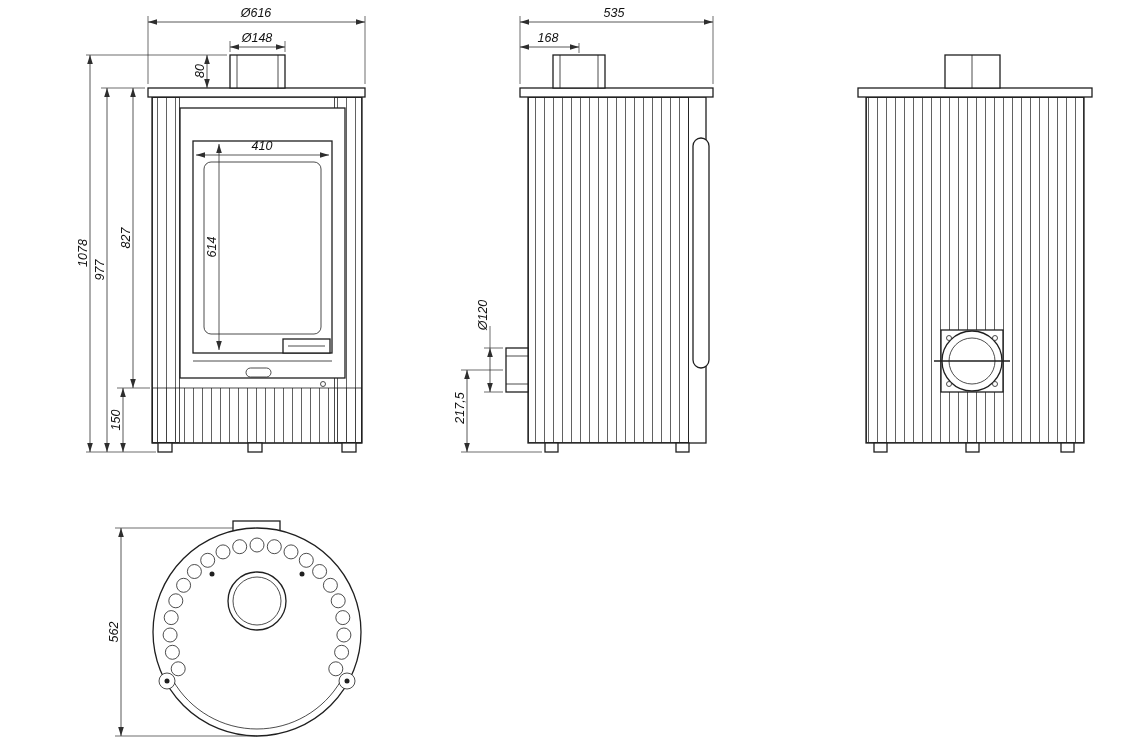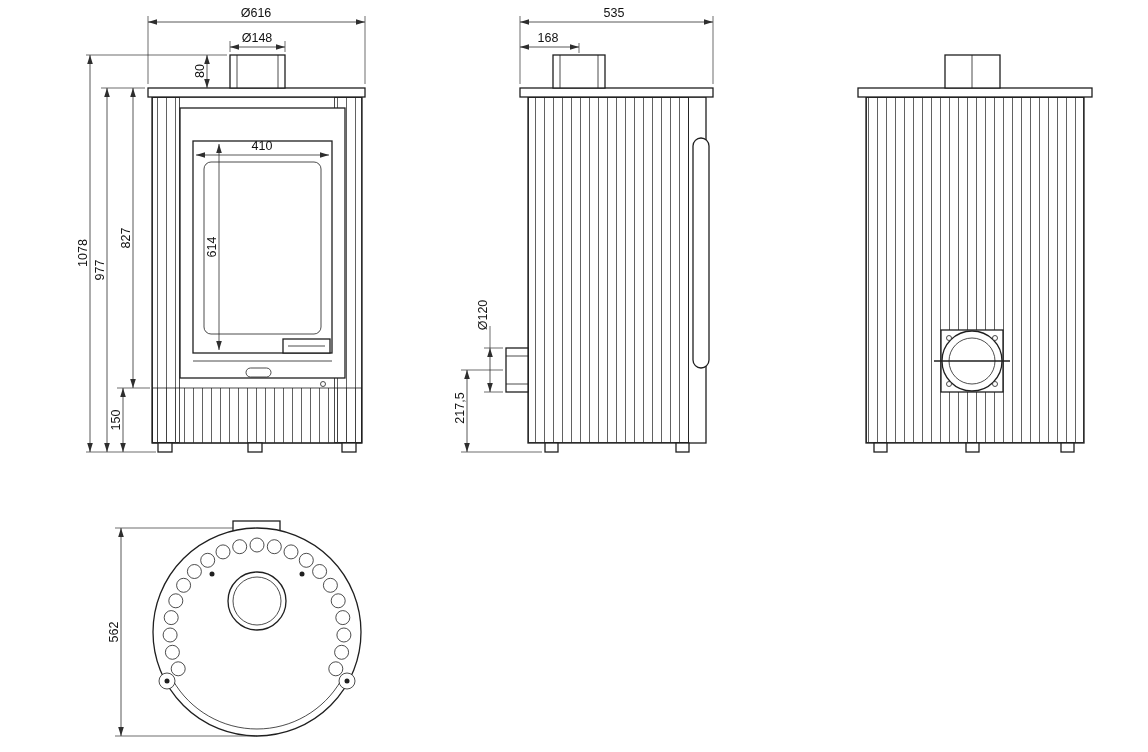--- a/index.html
+++ b/index.html
@@ -1,16 +1,16 @@
 <!DOCTYPE html>
 <html><head>
 <meta charset="utf-8">
 <style>
   html,body{margin:0;padding:0;background:#fff;}
-  .canvas{position:relative;width:1148px;height:752px;background:#fff;overflow:hidden;}
+  .canvas{position:relative;width:1148px;height:752px;background:#fff;overflow:hidden;font-style:italic;}
   svg{display:block;}
   .obj{stroke:#1f1f1f;stroke-width:1.3;}
   .thin{stroke:#1f1f1f;stroke-width:0.8;}
   .dim{stroke:#2e2e2e;stroke-width:0.8;fill:none;}
   .ext{stroke:#2e2e2e;stroke-width:0.7;fill:none;}
   .lbl{font-family:"Liberation Sans",sans-serif;font-size:12.5px;fill:#111;}
 </style>
 </head>
 <body>
 

